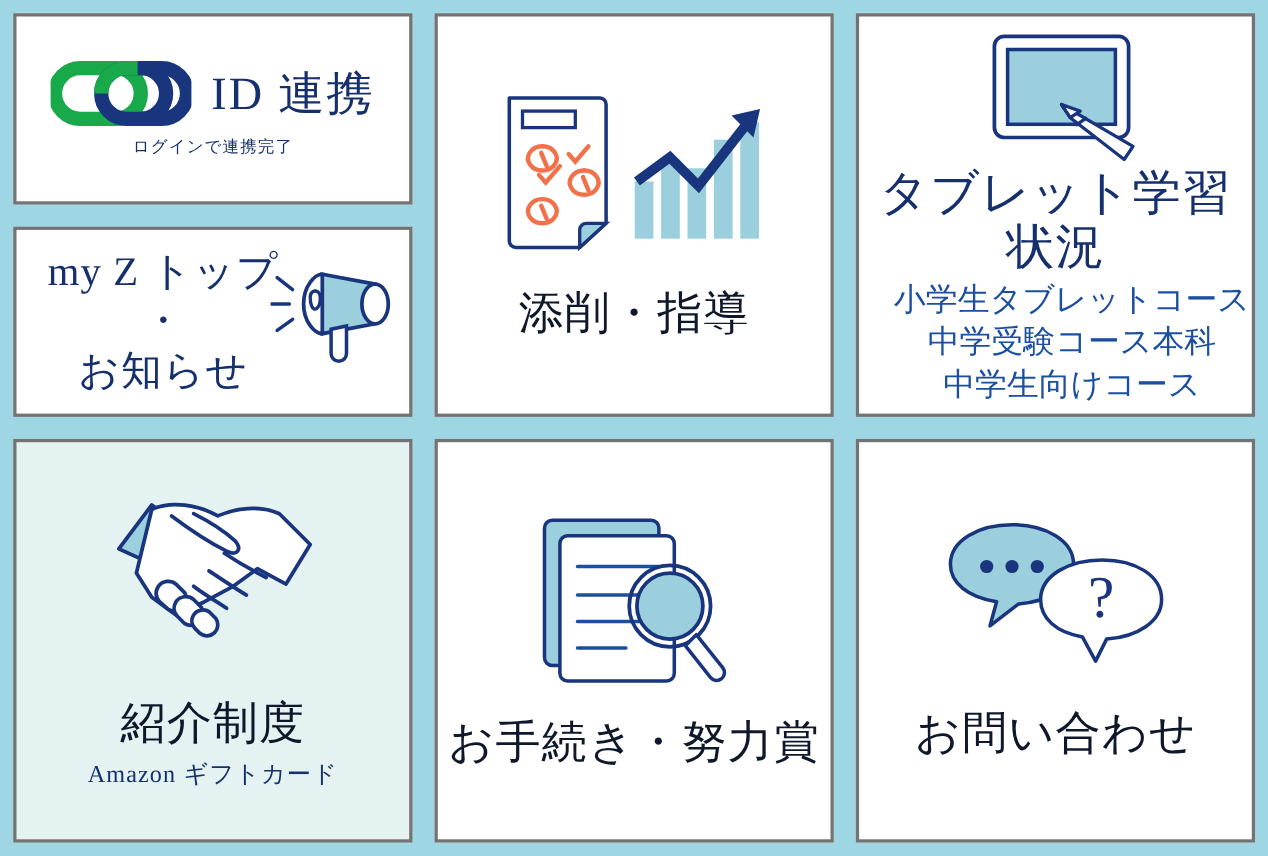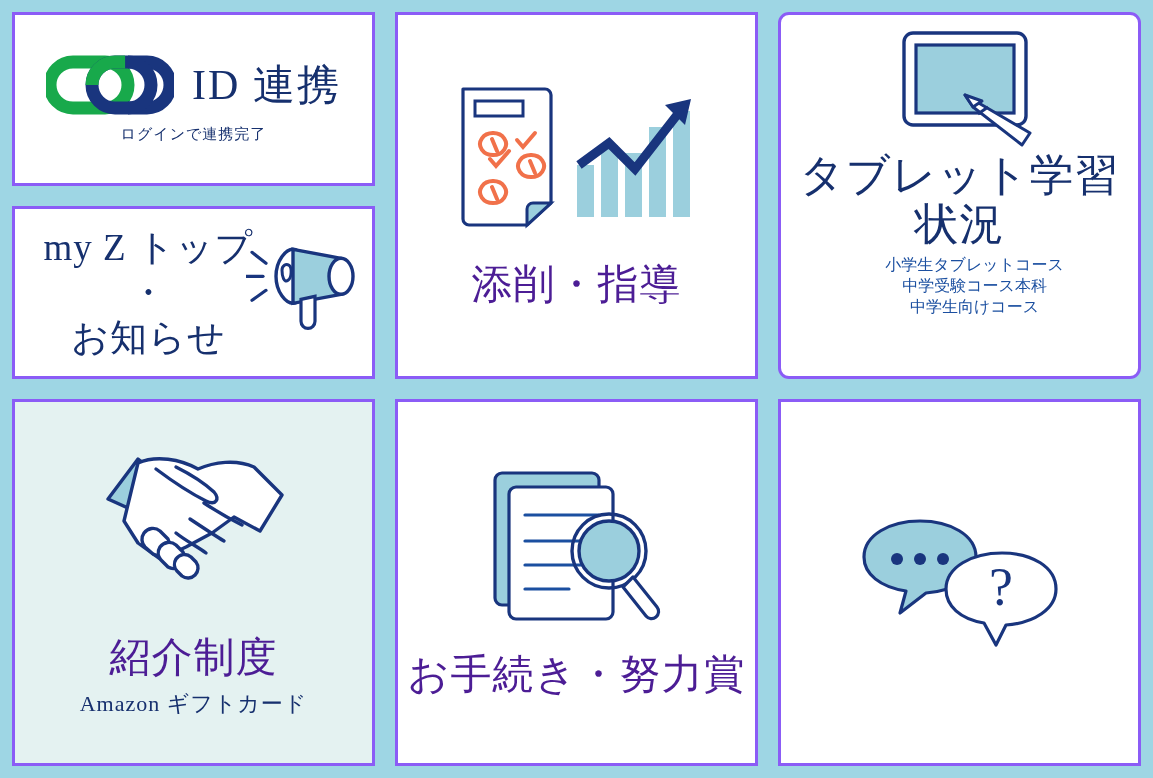--- a/index.html
+++ b/index.html
@@ -12,41 +12,41 @@
   .grid{
     position:absolute;inset:0;
     display:grid;
     grid-template-columns:1fr 1fr 1fr;
     grid-template-rows:1fr 1fr;
     gap:20px;
     padding:12px;
     box-sizing:border-box;
   }
   .panel{
-    border:3px solid #8b5cf6;
+    border:3px solid #737373;
     background:#ffffff;
     box-sizing:border-box;
     position:relative;
     display:flex;
     flex-direction:column;
     align-items:center;
     justify-content:center;
     overflow:hidden;
   }
   .panel.tinted{background:#e4f2f1;}
   
   .col1{
     grid-column:1;grid-row:1;
     display:grid;
     grid-template-rows:1fr 1fr;
     gap:20px;
   }
   .col1 .panel{height:100%;}
   .title-lg{
-    color:#4c1d95;
+    color:#0f172a;
     font-size:41px;
     letter-spacing:1px;
     line-height:1.15;
     text-align:center;
     font-weight:400;
   }
   .title-xl{
     color:#16306e;
     font-size:44px;
     letter-spacing:1px;
@@ -57,21 +57,21 @@
     color:#16306e;
     font-size:15px;
     letter-spacing:1px;
     text-align:center;
     line-height:1.35;
     margin-top:8px;
   }
   .sub.small{font-size:22px;}
   .courses{
     color:#1b4fa0;
-    font-size:16px;
+    font-size:29px;
     line-height:1.33;
     text-align:center;
     letter-spacing:0px;
     margin-top:4px;
     margin-left:30px;
   }
   .courses div{white-space:nowrap;}
 
   
   .idrow{display:flex;align-items:center;justify-content:center;gap:18px;}
@@ -172,21 +172,21 @@
             </g>
             <path d="M6 72 L36 50 L62 76 L104 22" fill="none" stroke="#19357e" stroke-width="9" stroke-linejoin="miter"></path>
             <path d="M118 6 L92 12 L112 32 Z" fill="#19357e"></path>
           </svg>
         </span>
       </div>
       <div class="title-lg" style="margin-top:30px;">添削・指導</div>
     </div>
   </div>
 
-  <div class="panel" style="grid-column:3;grid-row:1;border-radius:11px;">
+  <div class="panel" style="grid-column:3;grid-row:1;">
     <div class="stack" style="justify-content:flex-start;padding-top:14px;">
       <span>
         <svg width="180" height="118" viewBox="0 0 180 118">
           <rect x="34" y="4" width="122" height="92" rx="9" ry="9" fill="#ffffff" stroke="#19357e" stroke-width="3.4"></rect>
           <rect x="46" y="16" width="98" height="68" fill="#9bcfdd" stroke="#19357e" stroke-width="3.2"></rect>
           <g stroke="#19357e" stroke-width="3" fill="#ffffff" stroke-linejoin="round">
             <path d="M95 66 L103 78 L152 116 L160 104 Z"></path>
             <path d="M95 66 L103 78 L112 72 Z"></path>
             <line x1="108" y1="85" x2="118" y2="78"></line>
           </g>
@@ -256,16 +256,17 @@
           <g fill="#19357e">
             <circle cx="37" cy="40" r="6"></circle>
             <circle cx="60" cy="40" r="6"></circle>
             <circle cx="83" cy="40" r="6"></circle>
           </g>
           <path d="M86 70 C86 48 112 34 142 34 C172 34 196 48 196 70 C196 90 174 104 146 106
                    L136 126 L124 104 C100 100 86 87 86 70 Z" fill="#ffffff" stroke="#19357e" stroke-width="3.2" stroke-linejoin="round"></path>
           <text x="141" y="86" font-family="Liberation Serif, serif" font-size="54" fill="#19357e" text-anchor="middle">?</text>
         </svg>
       </span>
+      <div class="title-lg" style="margin-top:40px;">お問い合わせ</div>
     </div>
   </div>
 
 </div>
 
 </body></html>

